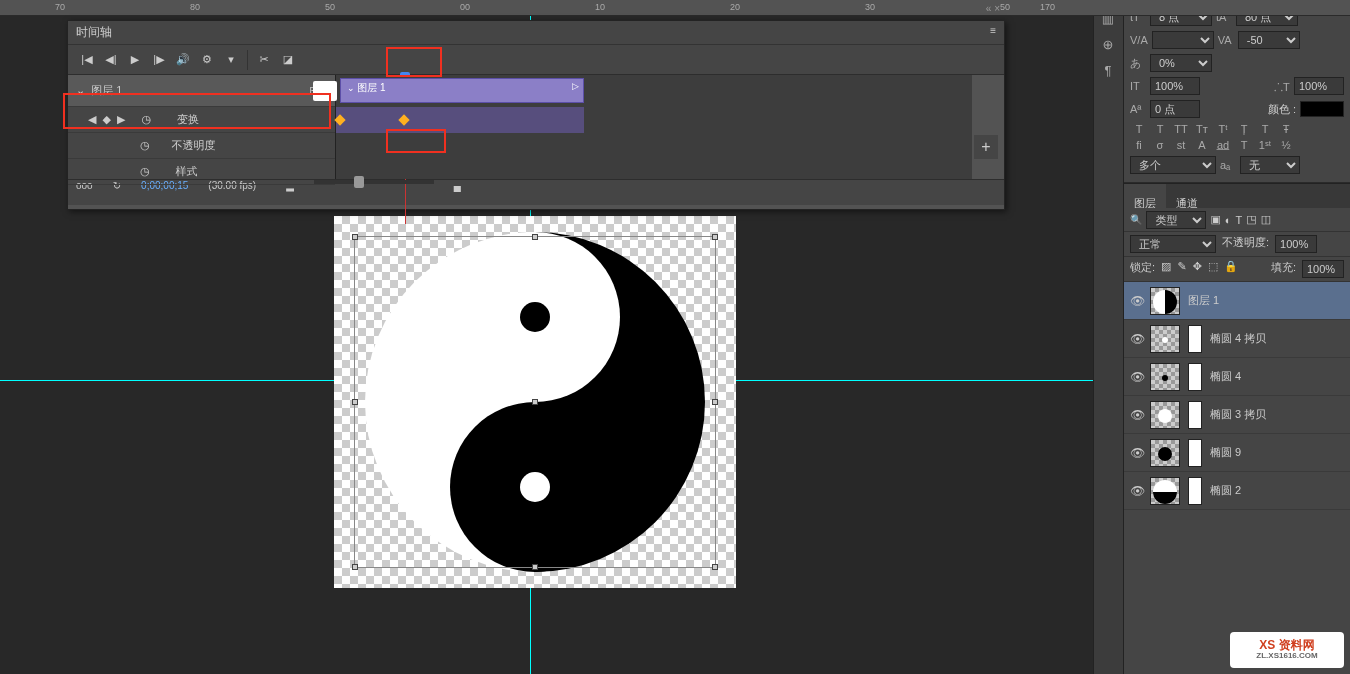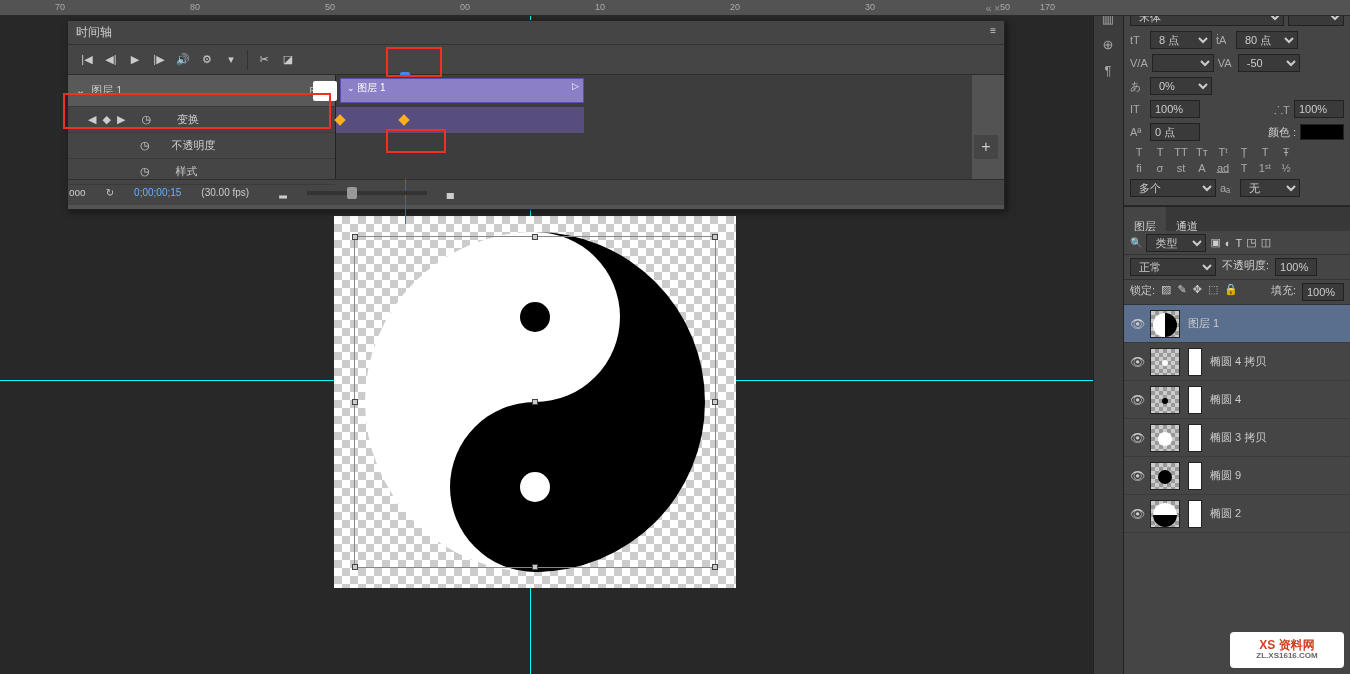--- a/index.html
+++ b/index.html
@@ -36,21 +36,21 @@
 .tl-body { position: relative; height: 104px; }
 .tl-left { position: absolute; left: 0; top: 0; width: 268px; height: 100%; background: #454545; border-right: 1px solid #222; }
 .tl-right { position: absolute; left: 268px; top: 0; right: 32px; height: 100%; background: #3d3d3d; }
 .tl-row { height: 26px; display: flex; align-items: center; font-size: 11px; border-bottom: 1px solid #3a3a3a; padding-left: 8px; gap: 6px; position: relative; }
 .tl-row.layer { background: #595959; height: 32px; }
 .tl-clip { position: absolute; left: 4px; top: 3px; height: 25px; width: 244px; background: #8b7fc7; border: 1px solid #5c4fa8; font-size: 10px; color: #fff; padding: 2px 6px; }
 .tl-clip .thumb { position: absolute; left: -28px; top: 2px; width: 24px; height: 20px; background: #fff; border-radius: 2px; }
 .tl-keyframe-row { position: absolute; left: 0; top: 32px; width: 248px; height: 26px; background: #574e7d; }
 .tl-kf { position: absolute; width: 8px; height: 8px; background: #ffb020; transform: rotate(45deg); top: 9px; }
 .red-box { position: absolute; border: 2px solid #f03020; pointer-events: none; }
-.tl-footer { height: 26px; background: #454545; border-top: 1px solid #2d2d2d; display: flex; align-items: center; padding: 0 1px; font-size: 10px; gap: 20px; }
+.tl-footer { height: 26px; background: #454545; border-top: 1px solid #2d2d2d; display: flex; padding: 0 8px; font-size: 10px; gap: 20px; }
 .tl-add { position: absolute; right: 6px; top: 60px; width: 24px; height: 24px; background: #454545; color: #ccc; display: flex; align-items: center; justify-content: center; font-size: 16px; }
 
 
 .right-panels { position: absolute; right: 0; top: 0; width: 257px; height: 100%; background: #454545; border-left: 1px solid #222; display: flex; }
 .rp-icons { width: 30px; background: #3c3c3c; border-right: 1px solid #222; padding-top: 4px; }
 .rp-icons .ico { width: 28px; height: 24px; display: flex; align-items: center; justify-content: center; font-size: 13px; color: #aaa; margin: 2px 0; }
 .rp-main { flex: 1; display: flex; flex-direction: column; }
 
 .char-panel { padding: 4px 6px; font-size: 11px; border-bottom: 1px solid #2a2a2a; }
 .char-row { display: flex; align-items: center; gap: 4px; margin: 3px 0; height: 20px; }
@@ -205,24 +205,20 @@
 <div class="right-panels">
   <div class="rp-icons">
     <div class="ico">▥</div>
     <div class="ico">⊕</div>
     <div class="ico">¶</div>
   </div>
   <div class="rp-main">
 
     <div class="char-panel">
       <div class="char-row">
-        <select class="char-select"><option>宋体</option></select>
-        <select class="char-select" style="flex:0 0 56px"><option></option></select>
-      </div>
-      <div class="char-row">
         <span class="char-label">tT</span>
         <select class="char-select" style="flex:0 0 62px"><option>8 点</option></select>
         <span class="char-label">ṫA</span>
         <select class="char-select" style="flex:0 0 62px"><option>80 点</option></select>
       </div>
       <div class="char-row">
         <span class="char-label">V/A</span>
         <select class="char-select" style="flex:0 0 62px"><option></option></select>
         <span class="char-label">VA</span>
         <select class="char-select" style="flex:0 0 62px"><option>-50</option></select>

